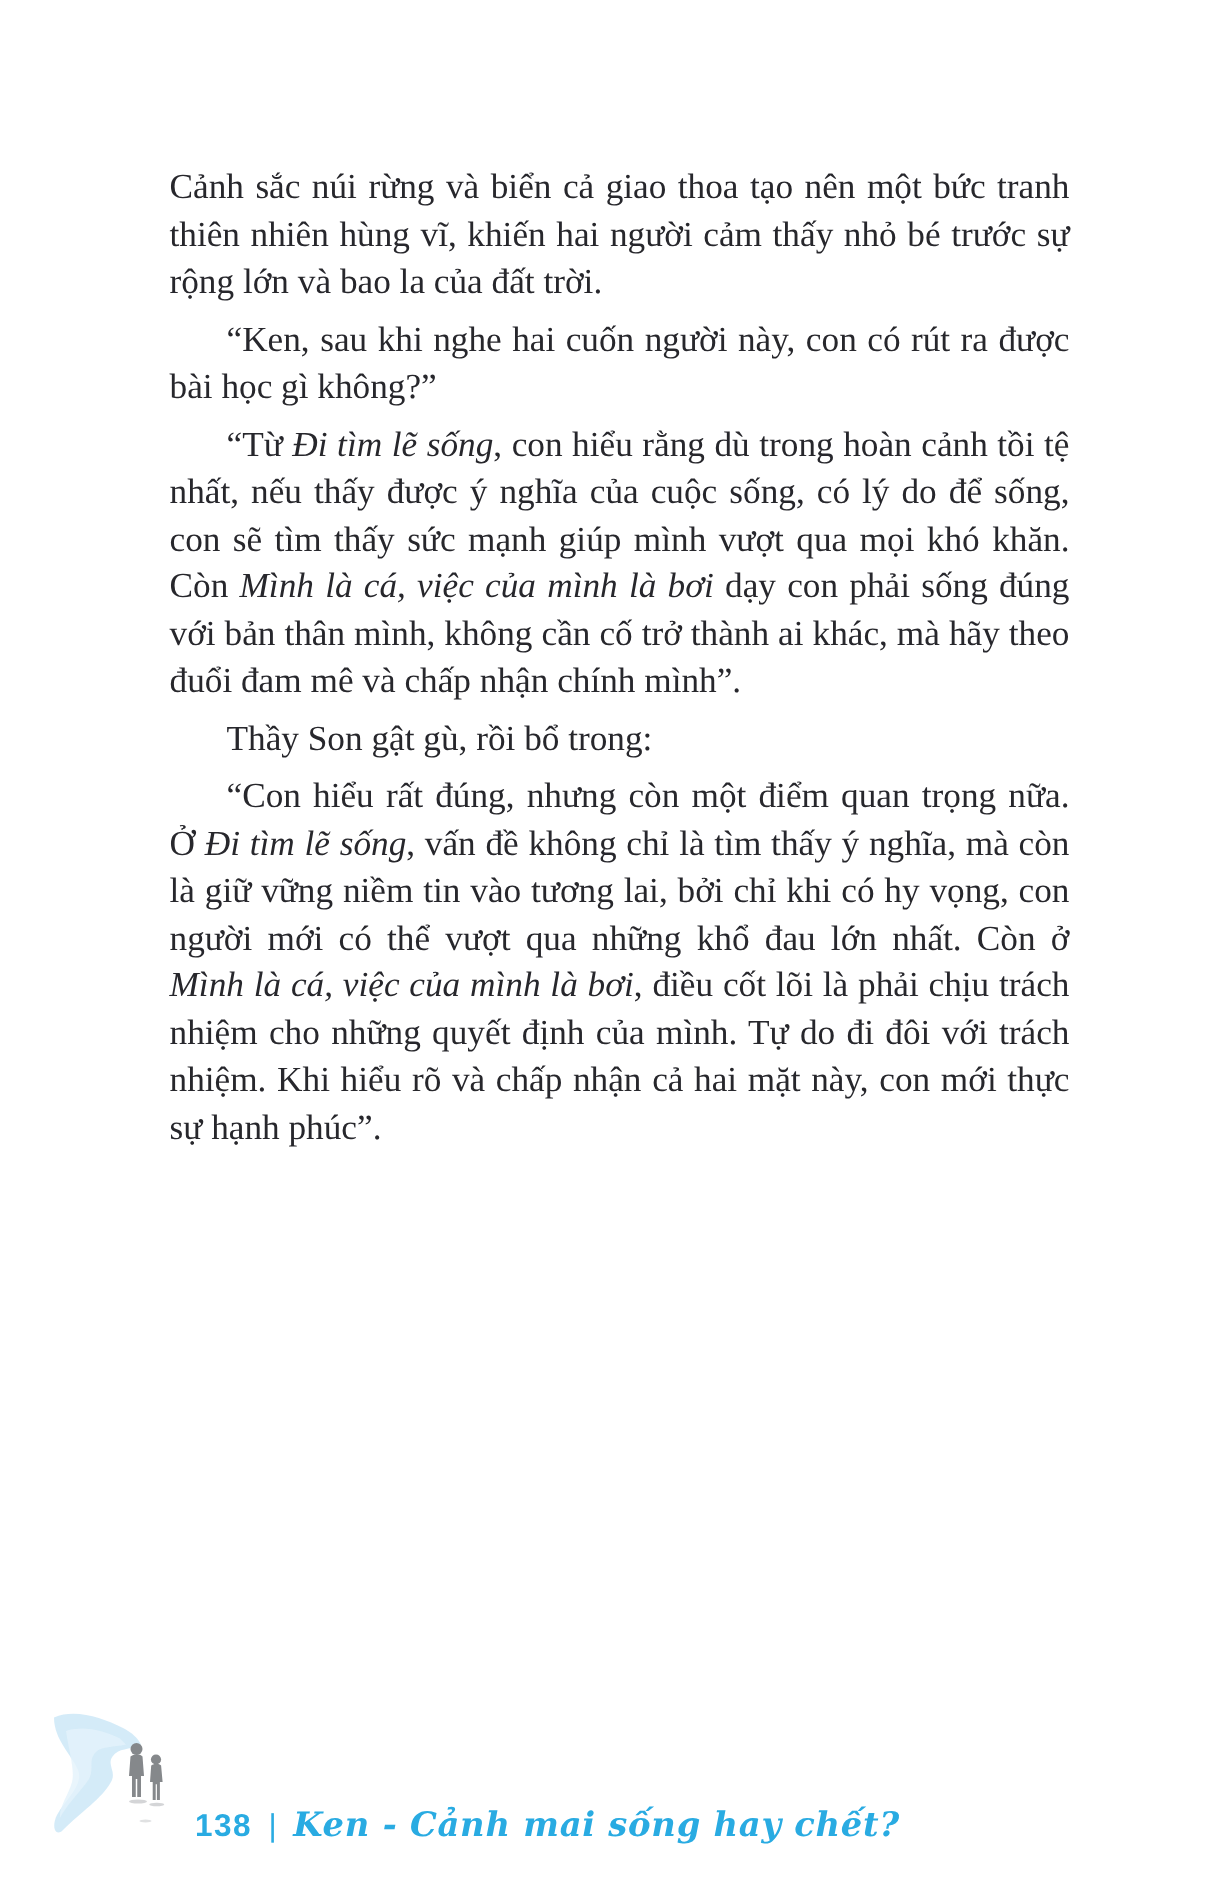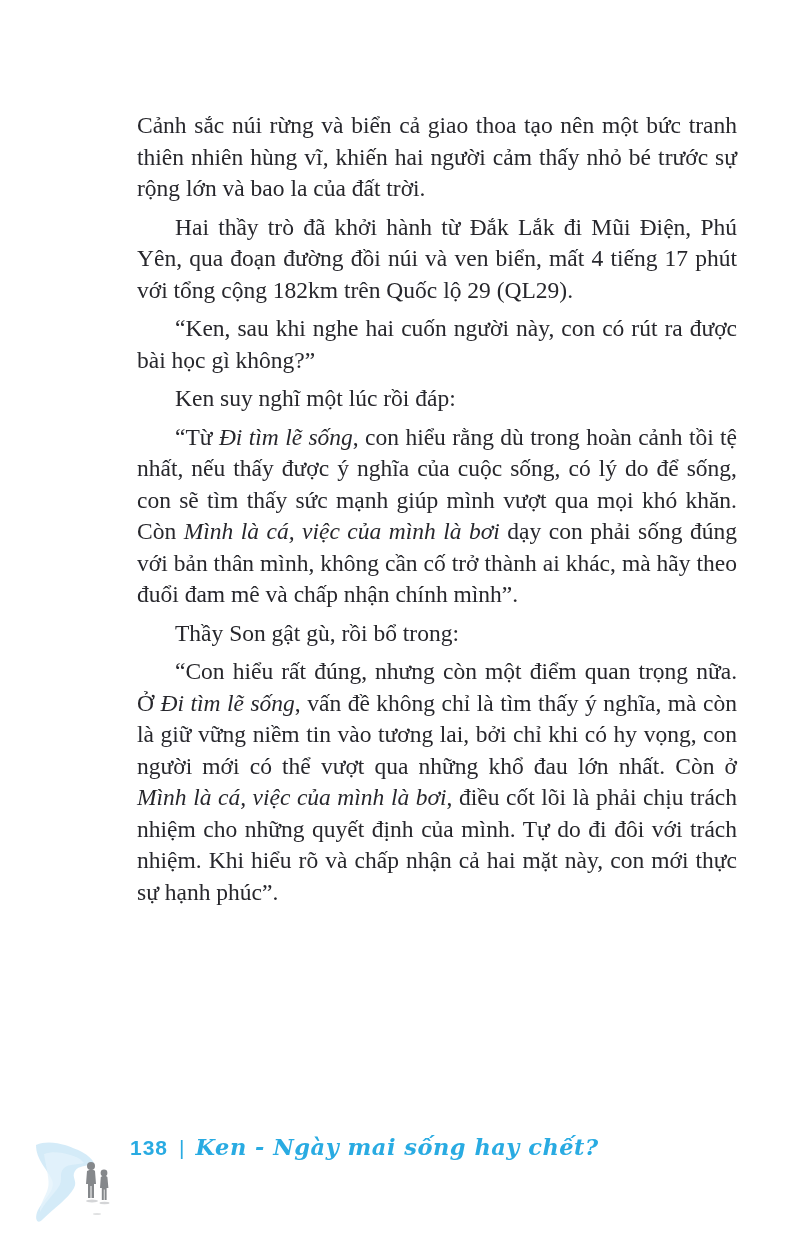--- a/index.html
+++ b/index.html
@@ -15,28 +15,27 @@
     background:var(--bg);
     font-family:"Liberation Serif", serif;
     overflow:hidden;
   }
   .page-body{
     position:absolute;left:113px;top:110px;width:600px;
     color:var(--text);
     font-size:23.5px;line-height:31.5px;
     text-align:justify;
     text-justify:inter-word;
-    margin-left:24px;
   }
   .para{margin:0 0 7px 0;}
   .para.indent{text-indent:38px;}
   .para em{font-style:italic;}
   .page-footer{
     position:absolute;left:34px;top:1138px;height:96px;
-    display:flex;align-items:flex-start;
+    display:flex;align-items:flex-end;
   }
   .footer-logo{width:86px;height:96px;flex:0 0 auto;margin-right:10px;}
   .footer-text{
     display:flex;align-items:baseline;color:var(--accent);
     transform:translateY(-4px);
   }
   .page-number{
     font-family:"Liberation Sans", sans-serif;
     font-weight:bold;font-size:21px;letter-spacing:1px;
   }
@@ -48,23 +47,21 @@
     font-family:"DejaVu Serif", serif;
     font-style:italic;font-weight:bold;font-size:22.5px;
     letter-spacing:0.5px;
   }
 </style>
 </head>
 <body>
 
 <div class="page-body">
     <p class="para"><span>Cảnh sắc núi rừng và biển cả giao thoa tạo nên một bức tranh thiên nhiên hùng vĩ, khiến hai người cảm thấy nhỏ bé trước sự rộng lớn và bao la của đất trời.</span></p>
-    <p class="para indent"><span>Hai thầy trò đã khởi hành từ Đắk Lắk đi Mũi Điện, Phú Yên, qua đoạn đường đồi núi và ven biển, mất 4 tiếng 17 phút với tổng cộng 182km trên Quốc lộ 29 (QL29).</span></p>
     <p class="para indent"><span>“Ken, sau khi nghe hai cuốn người này, con có rút ra được bài học gì không?”</span></p>
-    <p class="para indent"><span>Ken suy nghĩ một lúc rồi đáp:</span></p>
     <p class="para indent"><span>“Từ </span><em>Đi tìm lẽ sống</em><span>, con hiểu rằng dù trong hoàn cảnh tồi tệ nhất, nếu thấy được ý nghĩa của cuộc sống, có lý do để sống, con sẽ tìm thấy sức mạnh giúp mình vượt qua mọi khó khăn. Còn </span><em>Mình là cá, việc của mình là bơi</em><span> dạy con phải sống đúng với bản thân mình, không cần cố trở thành ai khác, mà hãy theo đuổi đam mê và chấp nhận chính mình”.</span></p>
     <p class="para indent"><span>Thầy Son gật gù, rồi bổ trong:</span></p>
     <p class="para indent"><span>“Con hiểu rất đúng, nhưng còn một điểm quan trọng nữa. Ở </span><em>Đi tìm lẽ sống</em><span>, vấn đề không chỉ là tìm thấy ý nghĩa, mà còn là giữ vững niềm tin vào tương lai, bởi chỉ khi có hy vọng, con người mới có thể vượt qua những khổ đau lớn nhất. Còn ở </span><em>Mình là cá, việc của mình là bơi</em><span>, điều cốt lõi là phải chịu trách nhiệm cho những quyết định của mình. Tự do đi đôi với trách nhiệm. Khi hiểu rõ và chấp nhận cả hai mặt này, con mới thực sự hạnh phúc”.</span></p>
   </div>
 
 <div class="page-footer">
   <div class="footer-logo">
     <svg viewBox="0 0 86 96" width="86" height="96" aria-hidden="true">
 
       <path d="M2,7 C16,1 34,7 48,14 C54,17 58,21 60,25 C52,29 45,27 41,33
@@ -81,15 +78,15 @@
         <path d="M66.8,39 C69,37.4 71.8,37.4 73.4,39 L74.4,50 L72.6,50 L72.6,62 L70.6,62 L70.6,51.5 L69.8,51.5 L69.8,62 L67.8,62 L67.8,50 L66,50 Z"></path>
         <ellipse cx="58" cy="63" rx="6" ry="1.4" opacity="0.35"></ellipse>
         <ellipse cx="70.5" cy="65" rx="5" ry="1.2" opacity="0.35"></ellipse>
         <ellipse cx="63" cy="76" rx="4" ry="1" opacity="0.25"></ellipse>
       </g>
     </svg>
   </div>
   <div class="footer-text">
     <span class="page-number">138</span>
     <span class="footer-sep">|</span>
-    <span class="book-title">Ken - Ngày mai sống hay chết?</span>
+    <span class="book-title">Ken - Cảnh mai sống hay chết?</span>
   </div>
 </div>
 
 </body></html>

